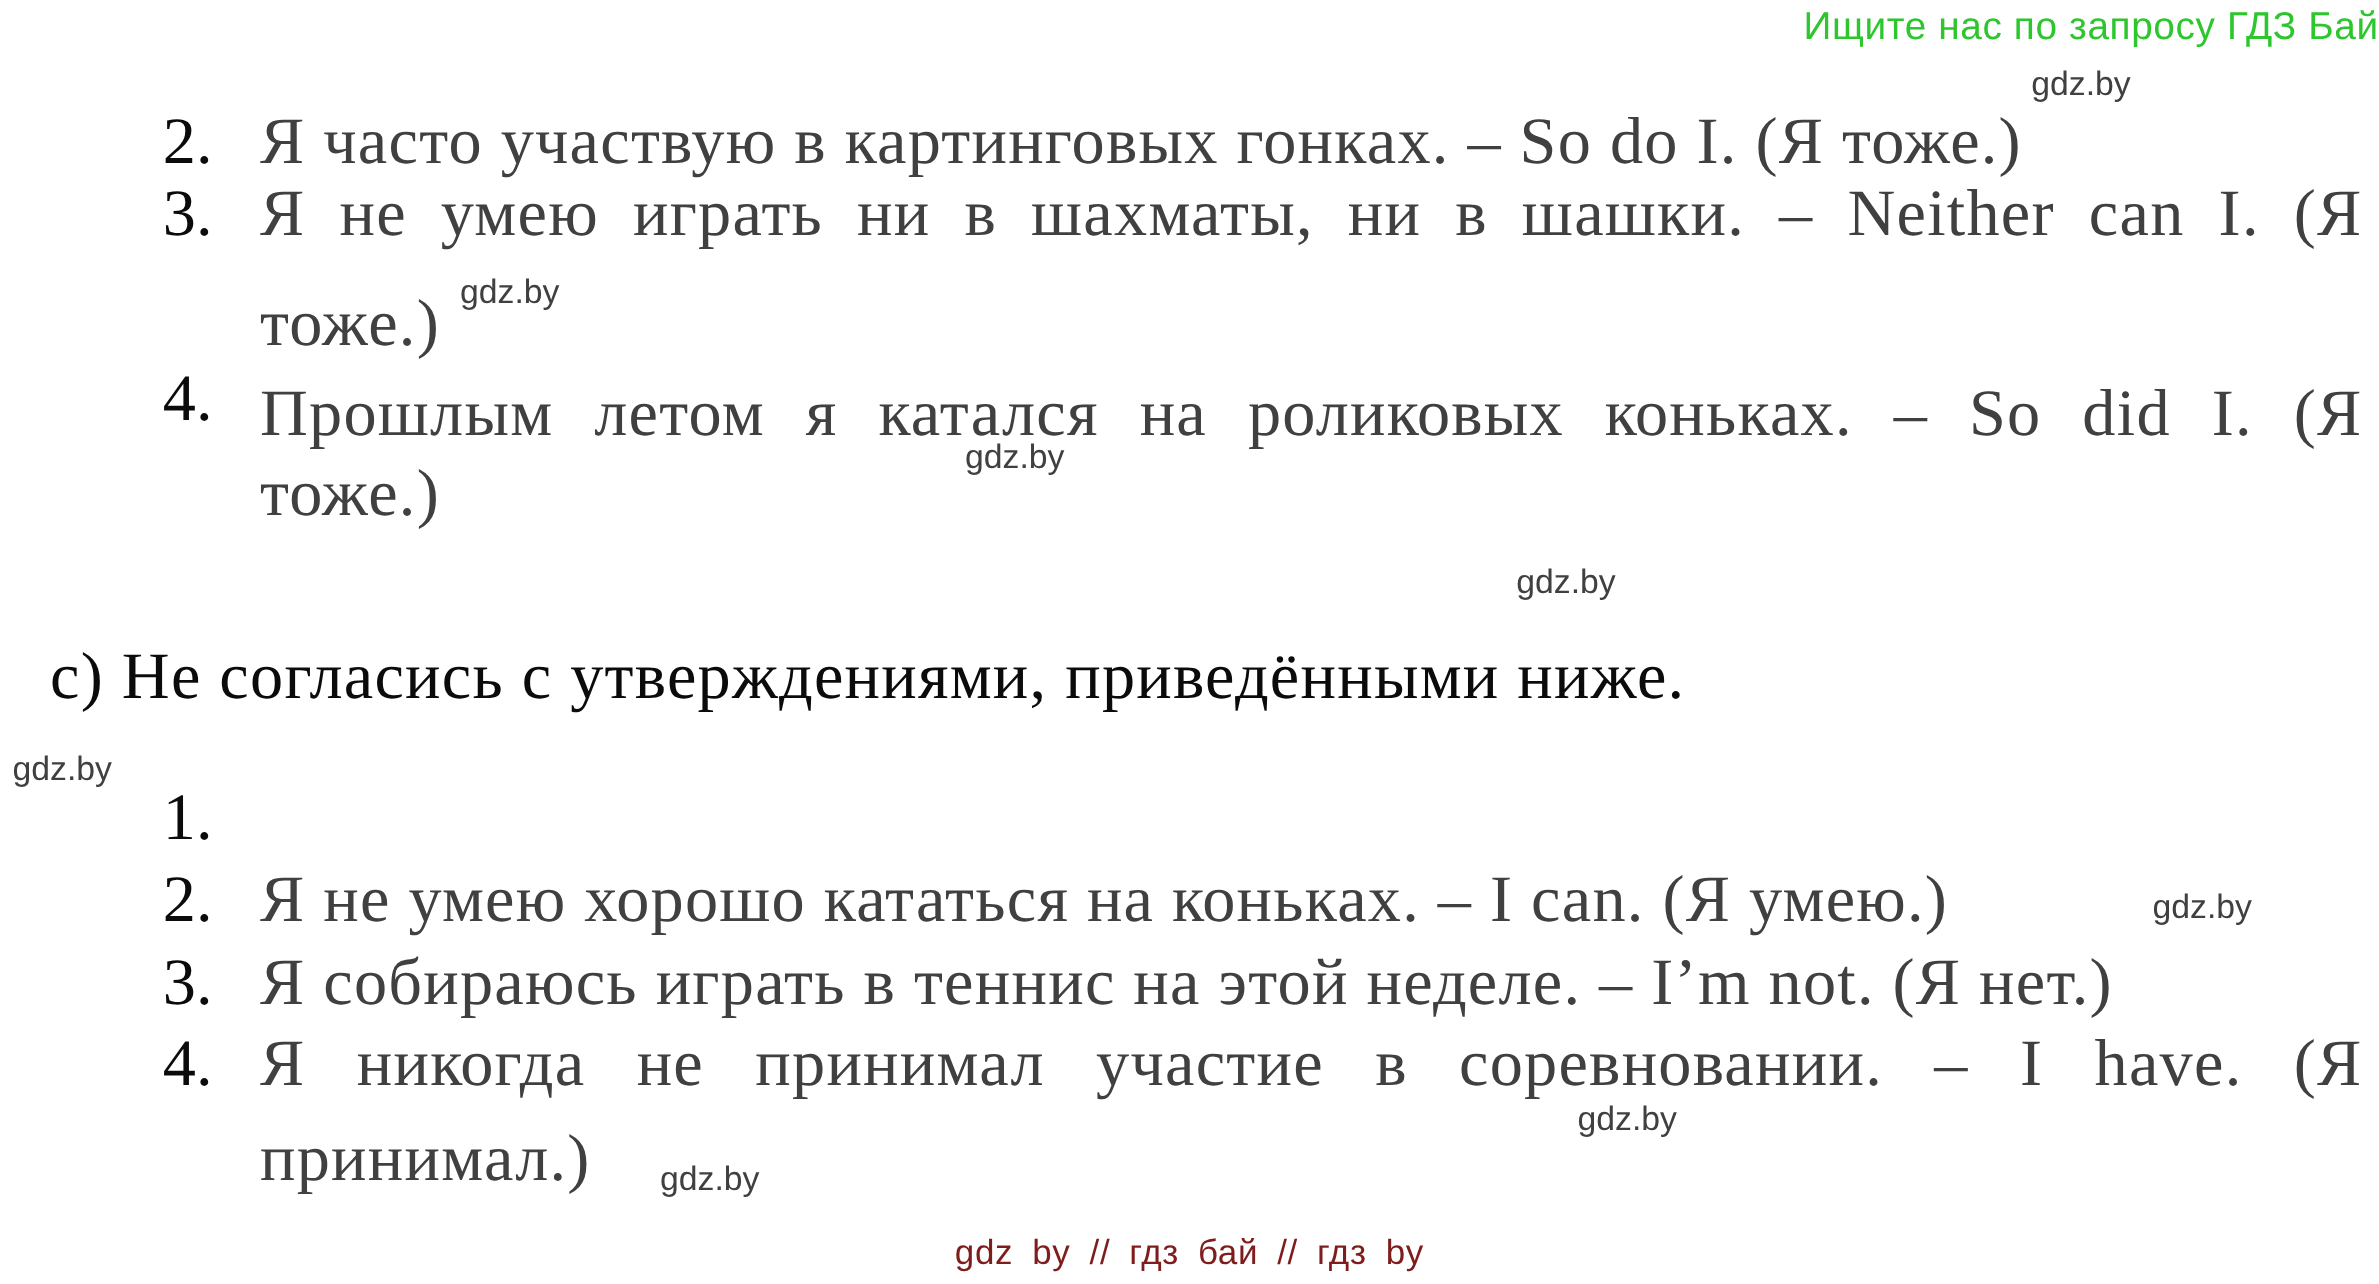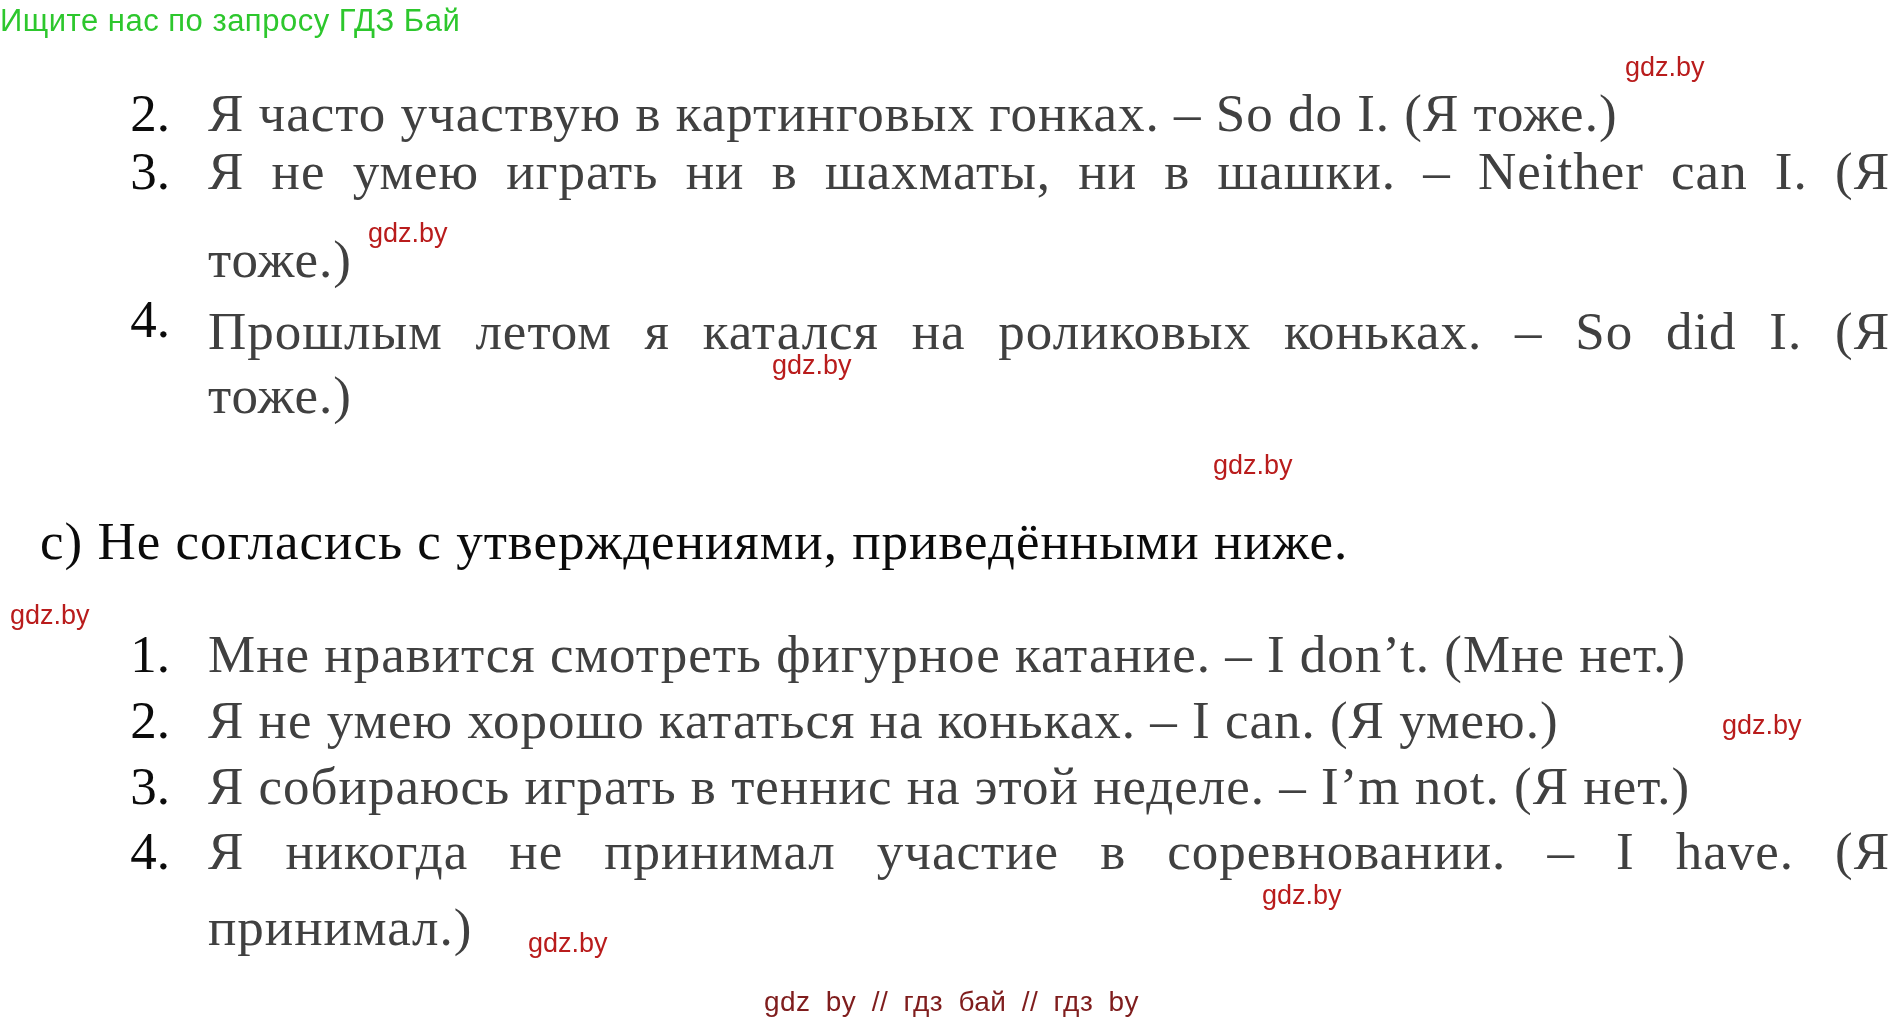--- a/index.html
+++ b/index.html
@@ -18,32 +18,32 @@
     position: absolute;
     inset: 0;
     background: #ffffff;
   }
   
   .promo {
     position: absolute;
     top: 3px;
     left: 0;
     width: 100%;
-    text-align: left;
+    text-align: right;
     font-family: "Liberation Sans", sans-serif;
     font-size: 31px;
     color: #2DC72D;
     letter-spacing: 0.5px;
   }
   
   .wm {
     position: absolute;
     font-family: "Liberation Sans", sans-serif;
     font-size: 27px;
-    color: #b91c1c;
+    color: #404040;
     white-space: nowrap;
   }
   
   .line {
     position: absolute;
     font-size: 53px;
     line-height: 1.12;
     color: #404040;
     letter-spacing: 1px;
     white-space: nowrap;
@@ -111,21 +111,20 @@
   <div class="num" style="top:290px;">4.</div>
   <div class="line just" style="left:208px; top:302px;">Прошлым летом я катался на роликовых коньках. – So did I. (Я</div>
   <div class="line" style="left:208px; top:366px;">тоже.)</div>
 
   <div class="section-head" style="top:512px;">
     <span>c)</span>
     <span>Не согласись с утверждениями, приведёнными ниже.</span>
   </div>
 
   <div class="num" style="top:625px;">1.</div>
-  <div class="line" style="left:208px; top:625px;">Мне нравится смотреть фигурное катание. – I don’t. (Мне нет.)</div>
 
   <div class="num" style="top:691px;">2.</div>
   <div class="line" style="left:208px; top:691px;">Я не умею хорошо кататься на коньках. – I can. (Я умею.)</div>
 
   <div class="num" style="top:757px;">3.</div>
   <div class="line" style="left:208px; top:757px;">Я собираюсь играть в теннис на этой неделе. – I’m not. (Я нет.)</div>
 
   <div class="num" style="top:822px;">4.</div>
   <div class="line just" style="left:208px; top:822px;">Я никогда не принимал участие в соревновании. – I have. (Я</div>
   <div class="line" style="left:208px; top:898px;">принимал.)</div>

